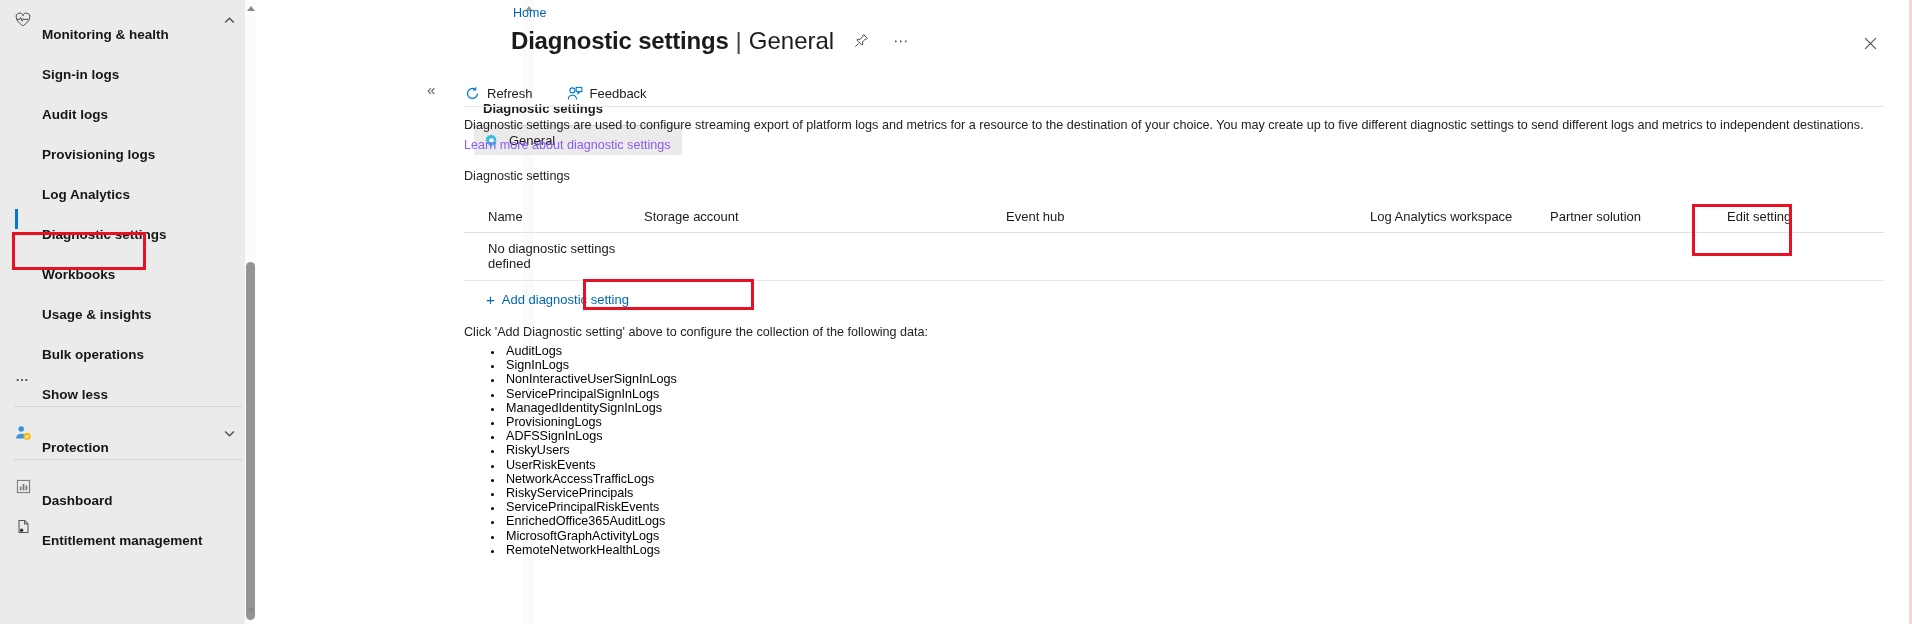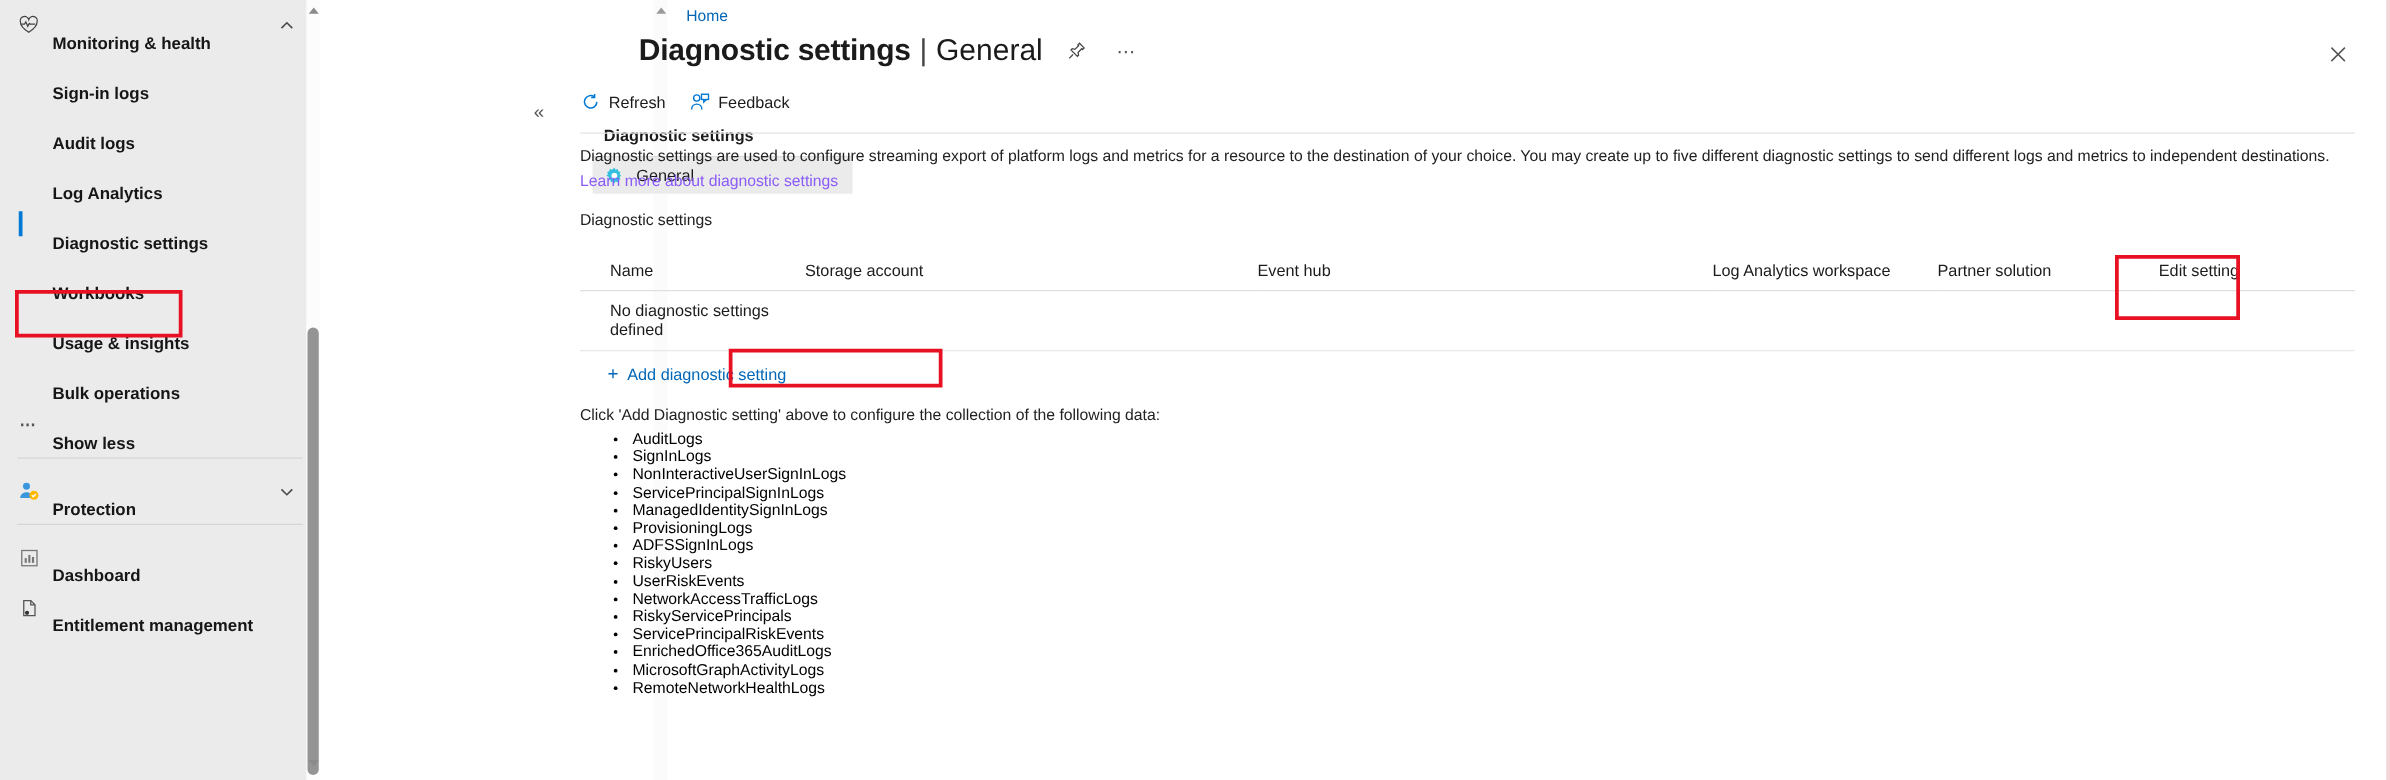--- a/index.html
+++ b/index.html
@@ -82,21 +82,21 @@
   .blade-sb-arrow {
     position: absolute; left: 258px; top: 6px;
     width: 0; height: 0;
     border-left: 4px solid transparent;
     border-right: 4px solid transparent;
     border-bottom: 5px solid #9a9a9a;
   }
 
   .breadcrumb {
     position: absolute; left: 246px; top: 6px;
-    font-size: 12.5px; color: #0067b8; cursor: pointer; margin-left: 36px;
+    font-size: 12.5px; color: #0067b8; cursor: pointer;
   }
   .title-row {
     position: absolute; left: 244px; top: 27px;
     display: flex; align-items: center; gap: 0;
   }
   .title-main { font-size: 24px; font-weight: 600; color: #1b1b1b; letter-spacing: -0.2px; }
   .title-sep { font-size: 24px; font-weight: 300; color: #444; margin: 0 7px; }
   .title-sub { font-size: 24px; font-weight: 400; color: #1b1b1b; }
   .title-btn {
     width: 26px; height: 26px; margin-left: 14px;
@@ -129,22 +129,22 @@
   .bm-ico { width: 16px; height: 16px; margin-right: 10px; display: flex; align-items: center; justify-content: center; }
 
   
   .collapse-chev {
     position: absolute; left: 160px; top: 81px;
     font-size: 15px; color: #555; cursor: pointer;
   }
 
   
   .cmdbar {
-    position: absolute; left: 197px; top: 68px;
-    display: flex; align-items: center; gap: 19px;
+    position: absolute; left: 197px; top: 80px;
+    display: flex; align-items: center; gap: 34px;
     height: 27px;
   }
   .cmd {
     display: flex; align-items: center; gap: 7px;
     font-size: 13px; color: #1b1b1b; cursor: pointer;
   }
   .cmd-ico { width: 16px; height: 16px; display: flex; align-items: center; justify-content: center; color: #0078d4; }
   .cmd-rule {
     position: absolute; left: 197px; top: 106px;
     width: 1420px; height: 1px; background: #e4e4e4;
@@ -202,20 +202,23 @@
             <path d="M2 7.8 6 3.9l4 3.9" fill="none" stroke="#4a4a4a" stroke-width="1.2"></path>
           </svg>
       </span>
     </div>
 
     <div class="nav-row">
       <span class="nav-label indent">Sign-in logs</span>
     </div>
     <div class="nav-row">
       <span class="nav-label indent">Audit logs</span>
+    </div>
+    <div class="nav-row">
+      <span class="nav-label indent">Provisioning logs</span>
     </div>
     <div class="nav-row">
       <span class="nav-label indent">Log Analytics</span>
     </div>
 
     <div class="nav-row">
       <span class="sel-bar"></span>
       <span class="nav-label indent">Diagnostic settings</span>
     </div>
 

